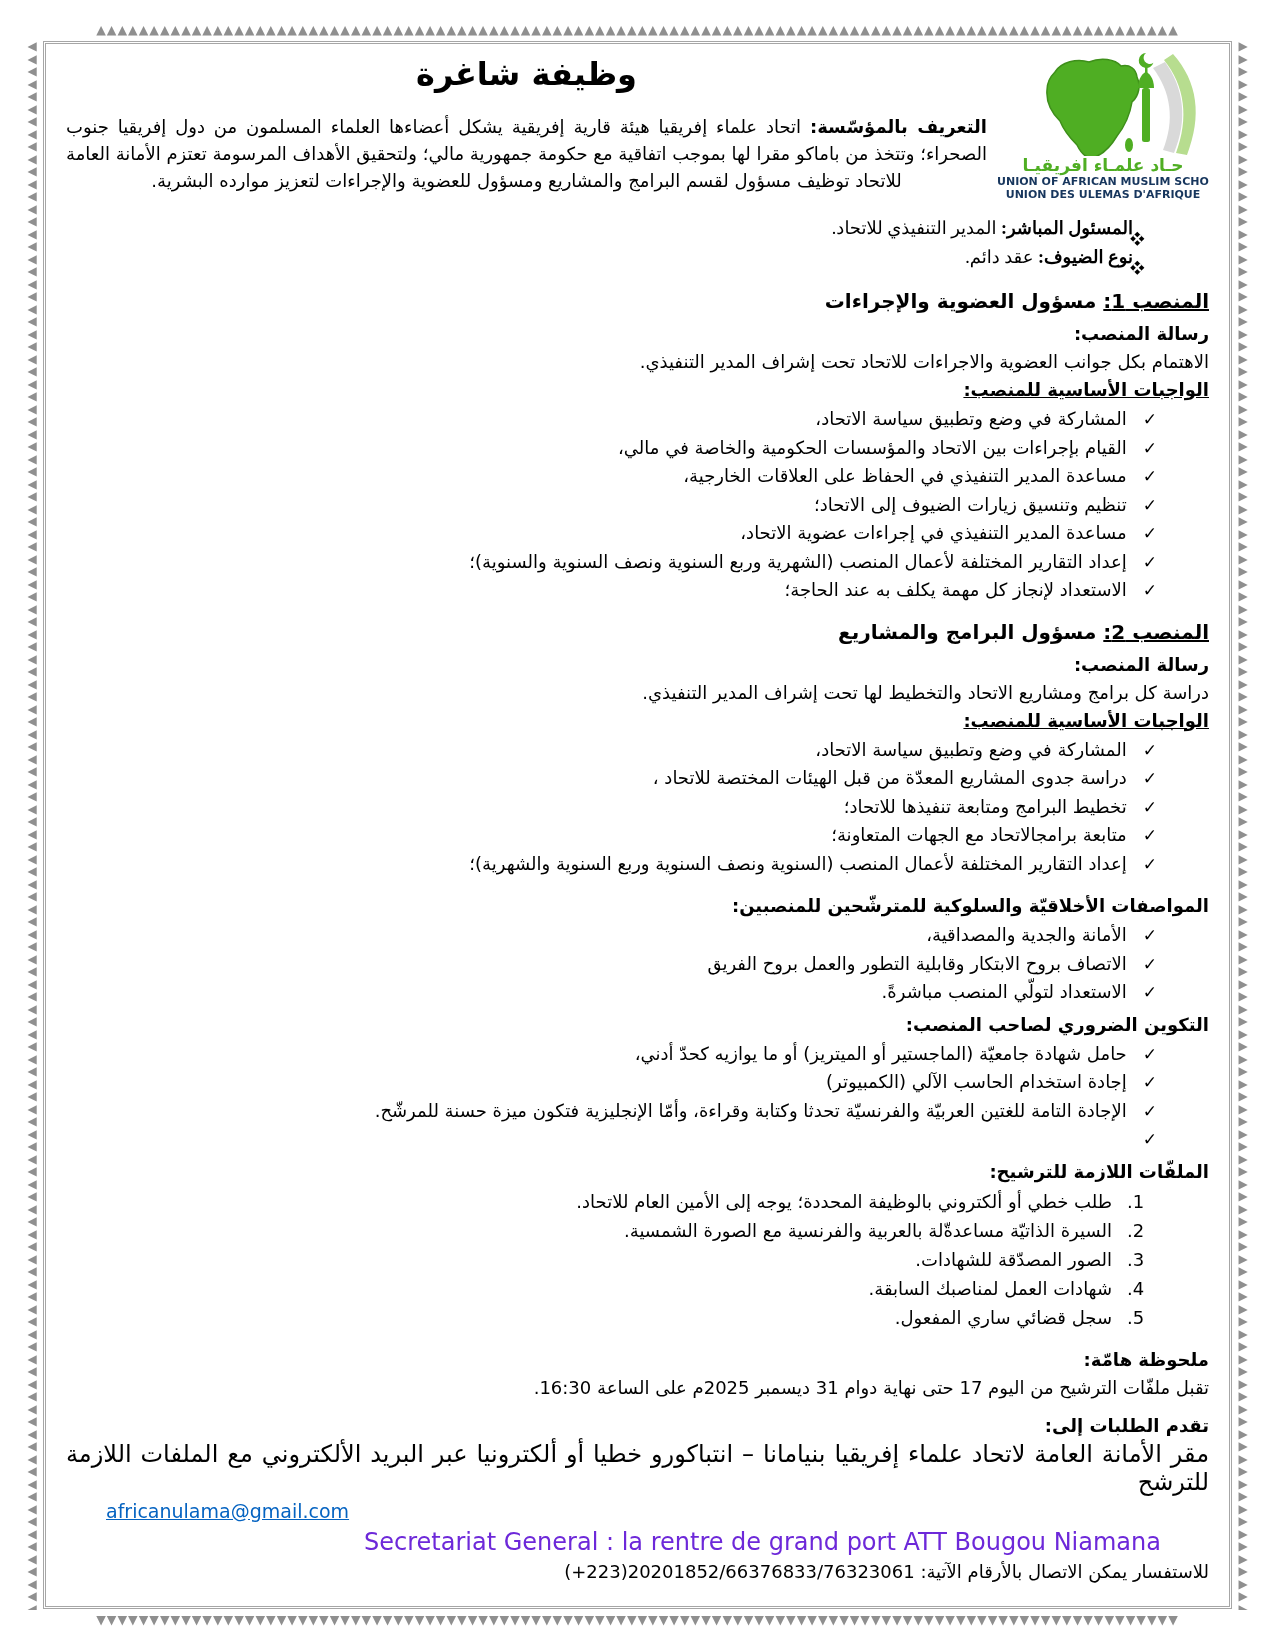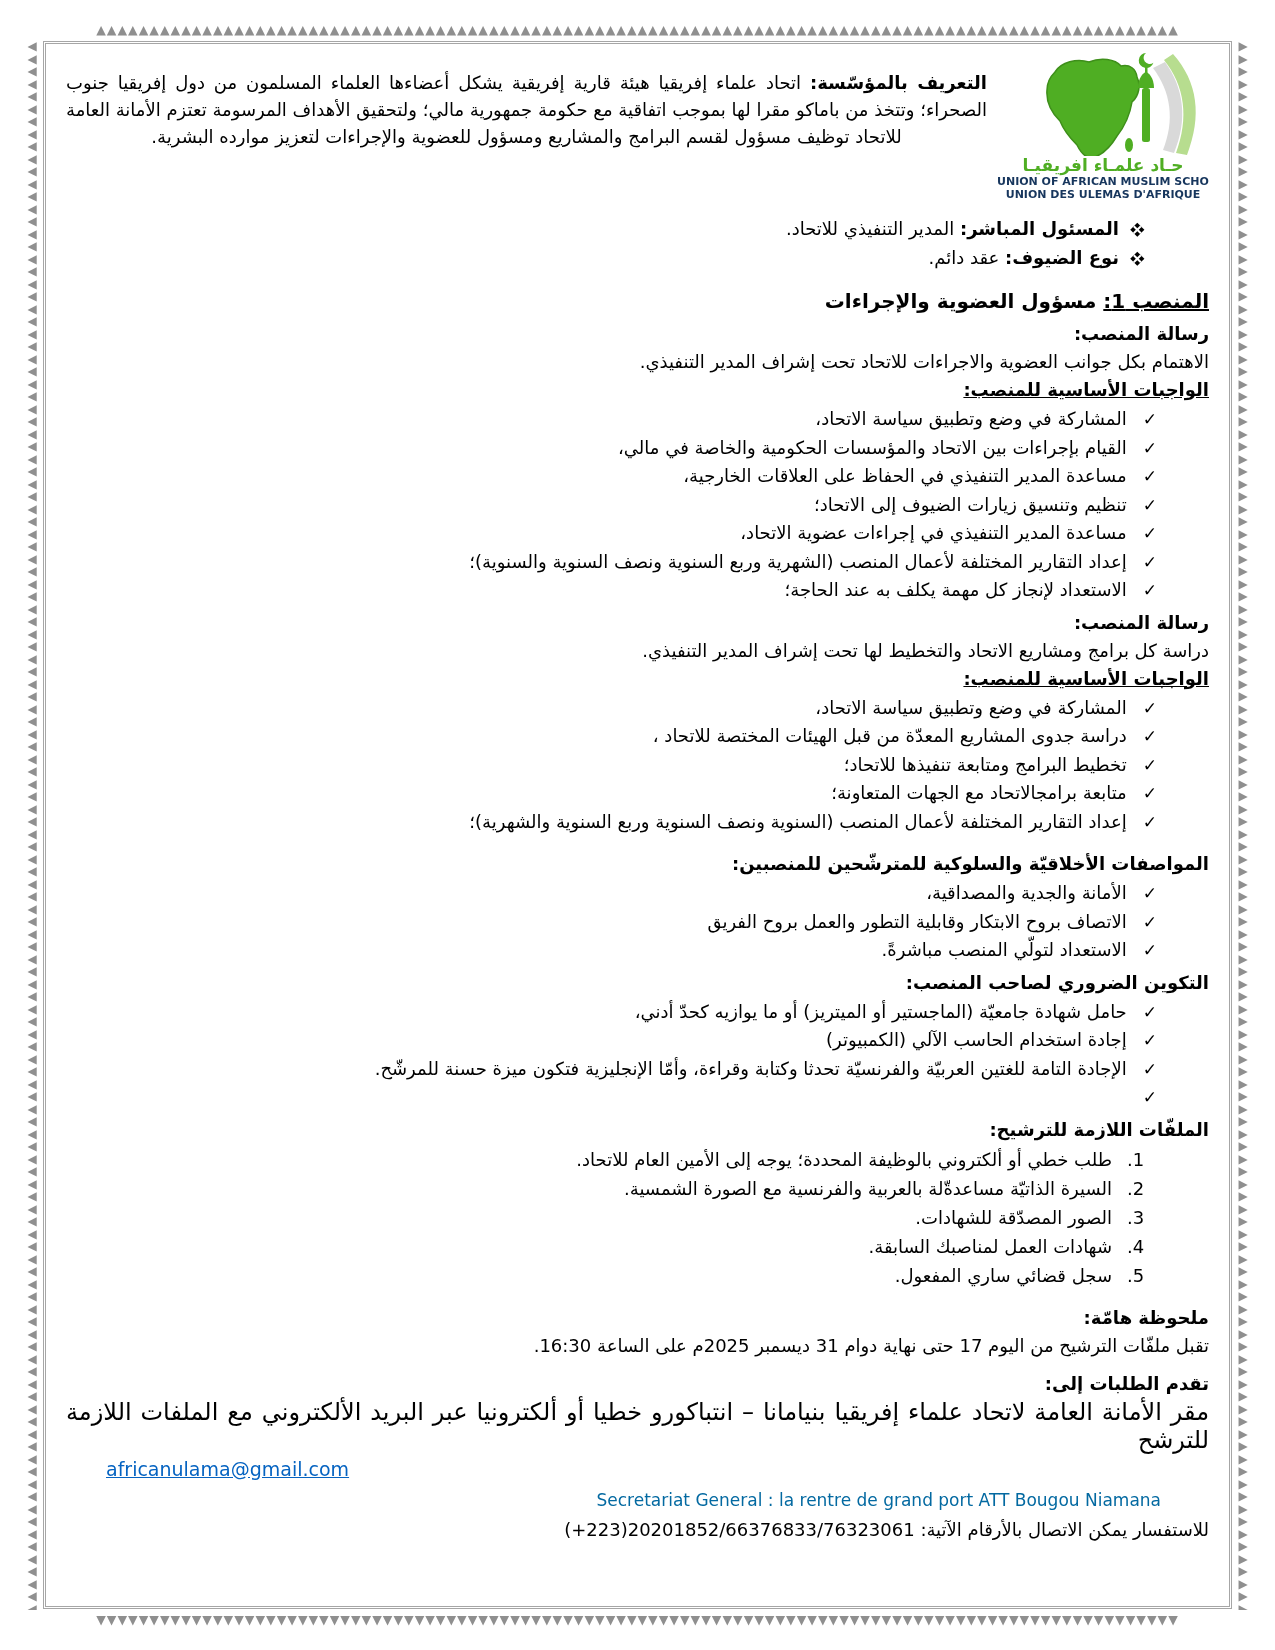--- a/index.html
+++ b/index.html
@@ -32,41 +32,41 @@
   .logo{float:right;width:212px;height:158px;margin:0 0 4px 10px;overflow:hidden;text-align:center;}
   .logo svg{display:block;margin:0 auto;}
   .logo-ar{color:#4fae23;font-weight:bold;font-size:17px;line-height:19px;white-space:nowrap;}
   .logo-en{color:#17365d;font-weight:bold;font-size:11px;line-height:13px;white-space:nowrap;direction:ltr;}
   h1.title{margin:0 0 8px 0;text-align:center;font-size:32px;line-height:44px;font-weight:bold;}
   .intro{margin:17px 0 10px 0;text-align:justify;text-align-last:center;}
   b{font-weight:bold;}
   .u{text-decoration:underline;}
   
   .basics{clear:right;padding-right:66px;margin:4px 0 14px 0;}
-  .b-row{display:flex;align-items:center;gap:14px;line-height:29px;}
+  .b-row{display:flex;align-items:flex-end;line-height:29px;font-family:Liberation Serif, serif;}
   .dbullet{display:inline-block;flex:0 0 auto;width:10px;height:10px;transform:rotate(45deg) translateY(1px);
     background:
       linear-gradient(#fff,#fff) center/100% 2px no-repeat,
       linear-gradient(#fff,#fff) center/2px 100% no-repeat,
       #000;}
   .pos-head{font-size:20px;font-weight:bold;margin:12px 0 4px 0;line-height:30px;}
   .sub-head{font-weight:bold;line-height:28px;}
   .mission{margin:0;line-height:28px;}
   .checks{padding-right:52px;margin:1px 0 4px 0;}
   .c-row{display:flex;align-items:baseline;gap:16px;line-height:28.5px;}
   .check{flex:0 0 auto;font-size:17px;}
   .nums{padding-right:60px;margin:1px 0 4px 0;}
   .n-row{display:flex;align-items:baseline;gap:15px;line-height:29px;}
   .n-mark{flex:0 0 22px;text-align:left;}
   .note-text{margin:0;line-height:28px;}
   .sec-gap{height:10px;}
   .address{margin:0;font-size:24px;text-align:justify;text-align-last:justify;line-height:28px;}
   .email-line{text-align:left;direction:ltr;padding-left:40px;line-height:30px;}
   .email-line a{color:#0563c1;text-decoration:underline;font-size:19px;cursor:pointer;}
-  .secretariat{direction:ltr;text-align:right;padding-right:48px;font-size:17px;line-height:30px;color:#0369a1;}
+  .secretariat{direction:ltr;text-align:right;padding-right:48px;font-size:24px;line-height:30px;color:#6d28d9;}
   .phone-line{line-height:30px;}
   .phone-num{direction:ltr;unicode-bidi:embed;}
 </style>
 </head>
 <body>
 
 <div class="page">
 
   <div class="tri tri-h tri-top">▲▲▲▲▲▲▲▲▲▲▲▲▲▲▲▲▲▲▲▲▲▲▲▲▲▲▲▲▲▲▲▲▲▲▲▲▲▲▲▲▲▲▲▲▲▲▲▲▲▲▲▲▲▲▲▲▲▲▲▲▲▲▲▲▲▲▲▲▲▲▲▲▲▲▲▲▲▲▲▲▲▲▲▲▲▲▲▲▲▲▲▲▲▲▲▲▲▲▲▲▲▲</div>
   <div class="tri tri-h tri-bottom">▼▼▼▼▼▼▼▼▼▼▼▼▼▼▼▼▼▼▼▼▼▼▼▼▼▼▼▼▼▼▼▼▼▼▼▼▼▼▼▼▼▼▼▼▼▼▼▼▼▼▼▼▼▼▼▼▼▼▼▼▼▼▼▼▼▼▼▼▼▼▼▼▼▼▼▼▼▼▼▼▼▼▼▼▼▼▼▼▼▼▼▼▼▼▼▼▼▼▼▼▼▼</div>
@@ -339,20 +339,21 @@
         <path d="M135,36 C135,26 140,21 143,20 C146,21 151,26 151,36 Z" fill="#4fae23"></path>
         <rect x="142" y="13" width="2.5" height="8" fill="#4fae23"></rect>
 
         <path d="M143,1 a7.5,7.5 0 1,0 7.4,9.8 a6,6 0 1,1 -7.4,-9.8 Z" fill="#4fae23"></path>
       </svg>
       <div class="logo-ar">حـاد علمـاء افريقيـا</div>
       <div class="logo-en">UNION OF AFRICAN MUSLIM SCHOLAR</div>
       <div class="logo-en">UNION DES ULEMAS D'AFRIQUE</div>
     </div>
 
+    <h1 class="title">وظيفة شاغرة</h1>
 
     <p class="intro"><b>التعريف بالمؤسّسة:</b> <span>اتحاد علماء إفريقيا هيئة قارية إفريقية يشكل أعضاءها العلماء المسلمون من دول إفريقيا جنوب الصحراء؛ وتتخذ من باماكو مقرا لها بموجب اتفاقية مع حكومة جمهورية مالي؛ ولتحقيق الأهداف المرسومة تعتزم الأمانة العامة للاتحاد توظيف مسؤول لقسم البرامج والمشاريع ومسؤول للعضوية والإجراءات لتعزيز موارده البشرية.</span></p>
 
     <div class="basics">
       <div class="b-row">
         <span class="dbullet"></span>
         <span><b>المسئول المباشر:</b> <span>المدير التنفيذي للاتحاد.</span></span>
       </div>
       <div class="b-row">
         <span class="dbullet"></span>
@@ -388,20 +389,21 @@
       <div class="c-row">
           <span class="check">✓</span>
           <span>إعداد التقارير المختلفة لأعمال المنصب (الشهرية وربع السنوية ونصف السنوية والسنوية)؛</span>
         </div>
       <div class="c-row">
           <span class="check">✓</span>
           <span>الاستعداد لإنجاز كل مهمة يكلف به عند الحاجة؛</span>
         </div>
     </div>
 
+    <div class="pos-head"><span class="u">المنصب 2:</span> <span>مسؤول البرامج والمشاريع</span></div>
     <div class="sub-head">رسالة المنصب:</div>
     <p class="mission">دراسة كل برامج ومشاريع الاتحاد والتخطيط لها تحت إشراف المدير التنفيذي.</p>
     <div class="sub-head u">الواجبات الأساسية للمنصب:</div>
     <div class="checks">
       <div class="c-row">
           <span class="check">✓</span>
           <span>المشاركة في وضع وتطبيق سياسة الاتحاد،</span>
         </div>
       <div class="c-row">
           <span class="check">✓</span>

